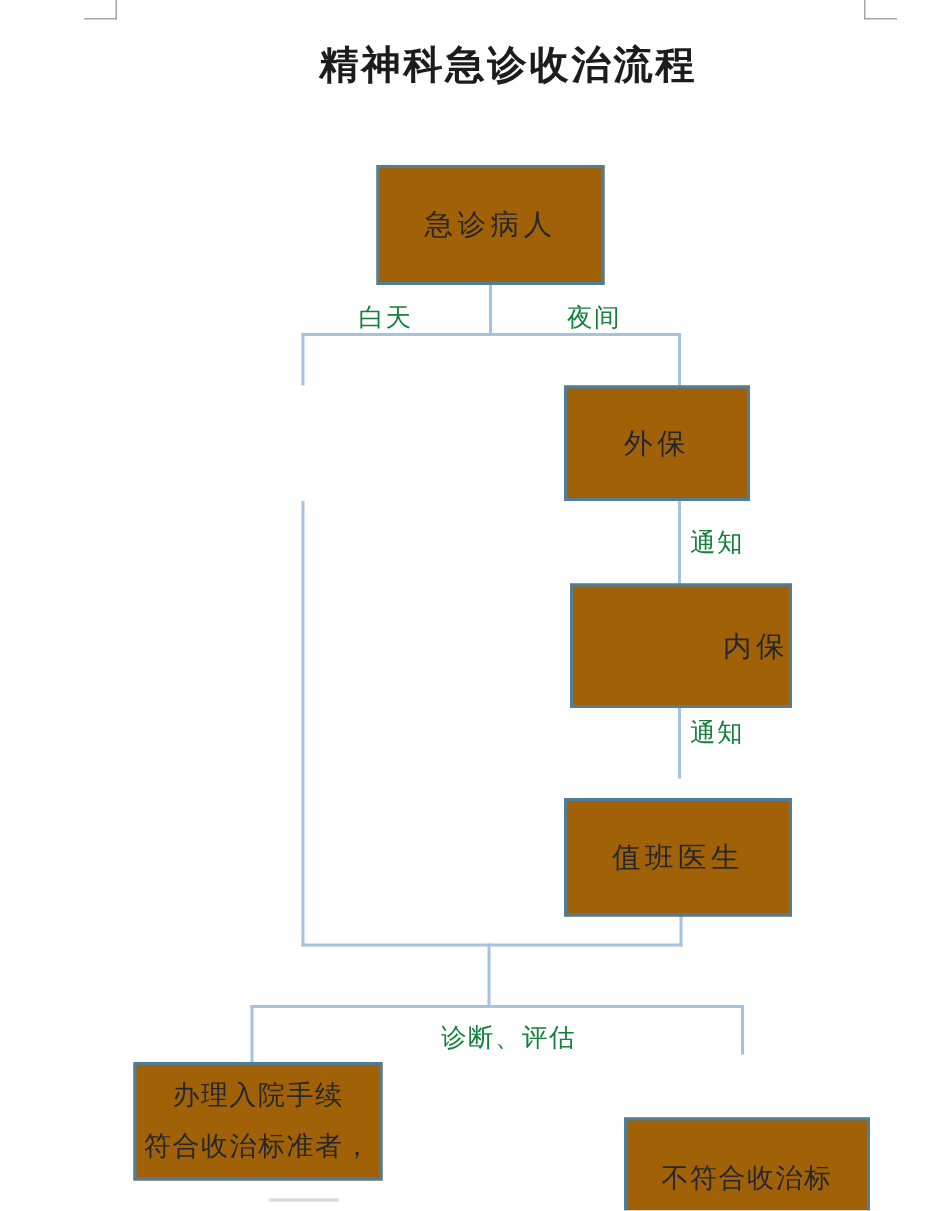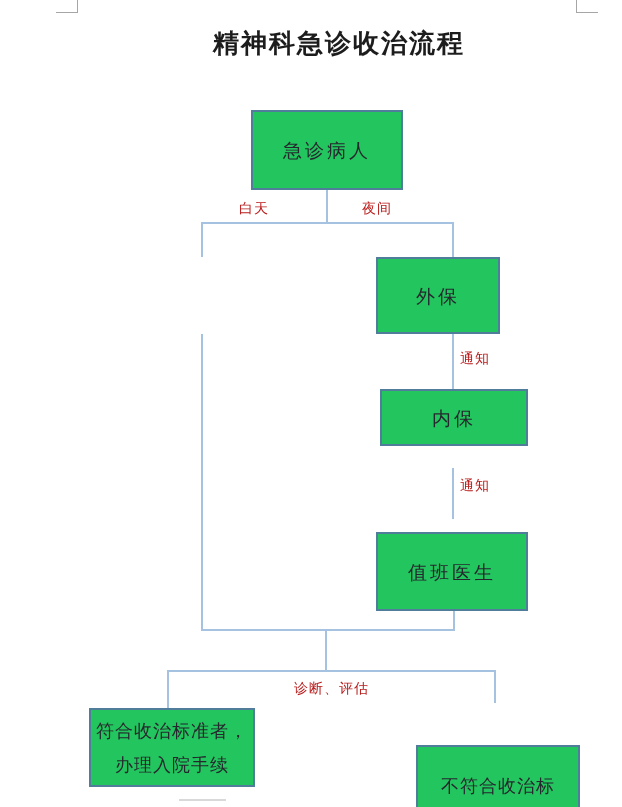--- a/index.html
+++ b/index.html
@@ -18,41 +18,41 @@
     left: 0; right: 0; top: 26px;
     text-align: center;
     font-size: 26px;
     font-weight: bold;
     letter-spacing: 2px;
     color: var(--text, #1c1c1c);
   }
   .node {
     position: absolute;
     border: 2px solid var(--box-border, #4f7d9a);
-    background: #22c55e;
+    background: #a16207;
     display: flex;
     flex-direction: column;
     align-items: center;
     justify-content: center;
     text-align: center;
     font-size: 19px;
     letter-spacing: 3px;
     line-height: 34px;
     color: #26272e;
     box-sizing: border-box;
   }
   .node.small-text { font-size: 18px; letter-spacing: 1px; }
   .vline, .hline { position: absolute; background: var(--connector, #a5c2e0); }
   .vline { width: 2px; }
   .hline { height: 2px; }
   .edge-label {
     position: absolute;
-    font-size: 14px;
+    font-size: 17px;
     letter-spacing: 1px;
-    color: #b91c1c;
+    color: #15803d;
     white-space: nowrap;
   }
   .crop-mark { position: absolute; width: 22px; height: 13px; box-sizing: border-box; }
   .crop-mark.tl { left: 28px; top: 0;
     border-right: 1px solid var(--crop-mark, #a6a6a6);
     border-bottom: 1px solid var(--crop-mark, #a6a6a6); }
   .crop-mark.tr { left: 548px; top: 0;
     border-left: 1px solid var(--crop-mark, #a6a6a6);
     border-bottom: 1px solid var(--crop-mark, #a6a6a6); }
   .edge-artifact {
@@ -79,45 +79,45 @@
   <div class="vline" style="left:424px; top:468px; height:51px;"></div>
   <div class="vline" style="left:173px; top:334px; height:297px;"></div>
   <div class="vline" style="left:425px; top:598px; height:33px;"></div>
   <div class="hline" style="left:173px; top:629px; width:254px;"></div>
   <div class="vline" style="left:297px; top:629px; height:43px;"></div>
   <div class="hline" style="left:139px; top:670px; width:329px;"></div>
   <div class="vline" style="left:139px; top:670px; height:38px;"></div>
   <div class="vline" style="left:466px; top:670px; height:33px;"></div>
 
   <div class="edge-label" style="left:211px; top:200px;">白天</div>
-  <div class="edge-label" style="left:334px; top:200px;">夜间</div>
+  <div class="edge-label" style="left:350px; top:200px;">夜间</div>
   <div class="edge-label" style="left:432px; top:350px;">通知</div>
   <div class="edge-label" style="left:432px; top:477px;">通知</div>
   <div class="edge-label" style="left:266px; top:680px;">诊断、评估</div>
 
   <div class="node" style="left:223px; top:110px; width:152px; height:80px;">
     <span>急诊病人</span>
   </div>
 
 
   <div class="node" style="left:348px; top:257px; width:124px; height:77px;">
     <span>外保</span>
   </div>
 
-  <div class="node" style="left:352px; top:389px; width:148px; height:57px;">
+  <div class="node" style="left:352px; top:389px; width:148px; height:83px;align-items:flex-end;">
     <span>内保</span>
   </div>
 
   <div class="node" style="left:348px; top:532px; width:152px; height:79px;">
     <span>值班医生</span>
   </div>
 
   <div class="node small-text" style="left:61px; top:708px; width:166px; height:79px;">
+    <span>办理入院手续</span>
     <span>符合收治标准者，</span>
-    <span>办理入院手续</span>
   </div>
 
   <div class="node small-text" style="left:388px; top:745px; width:164px; height:82px;">
     <span>不符合收治标</span>
   </div>
 
   <div class="edge-artifact"></div>
 
 </div>
 

